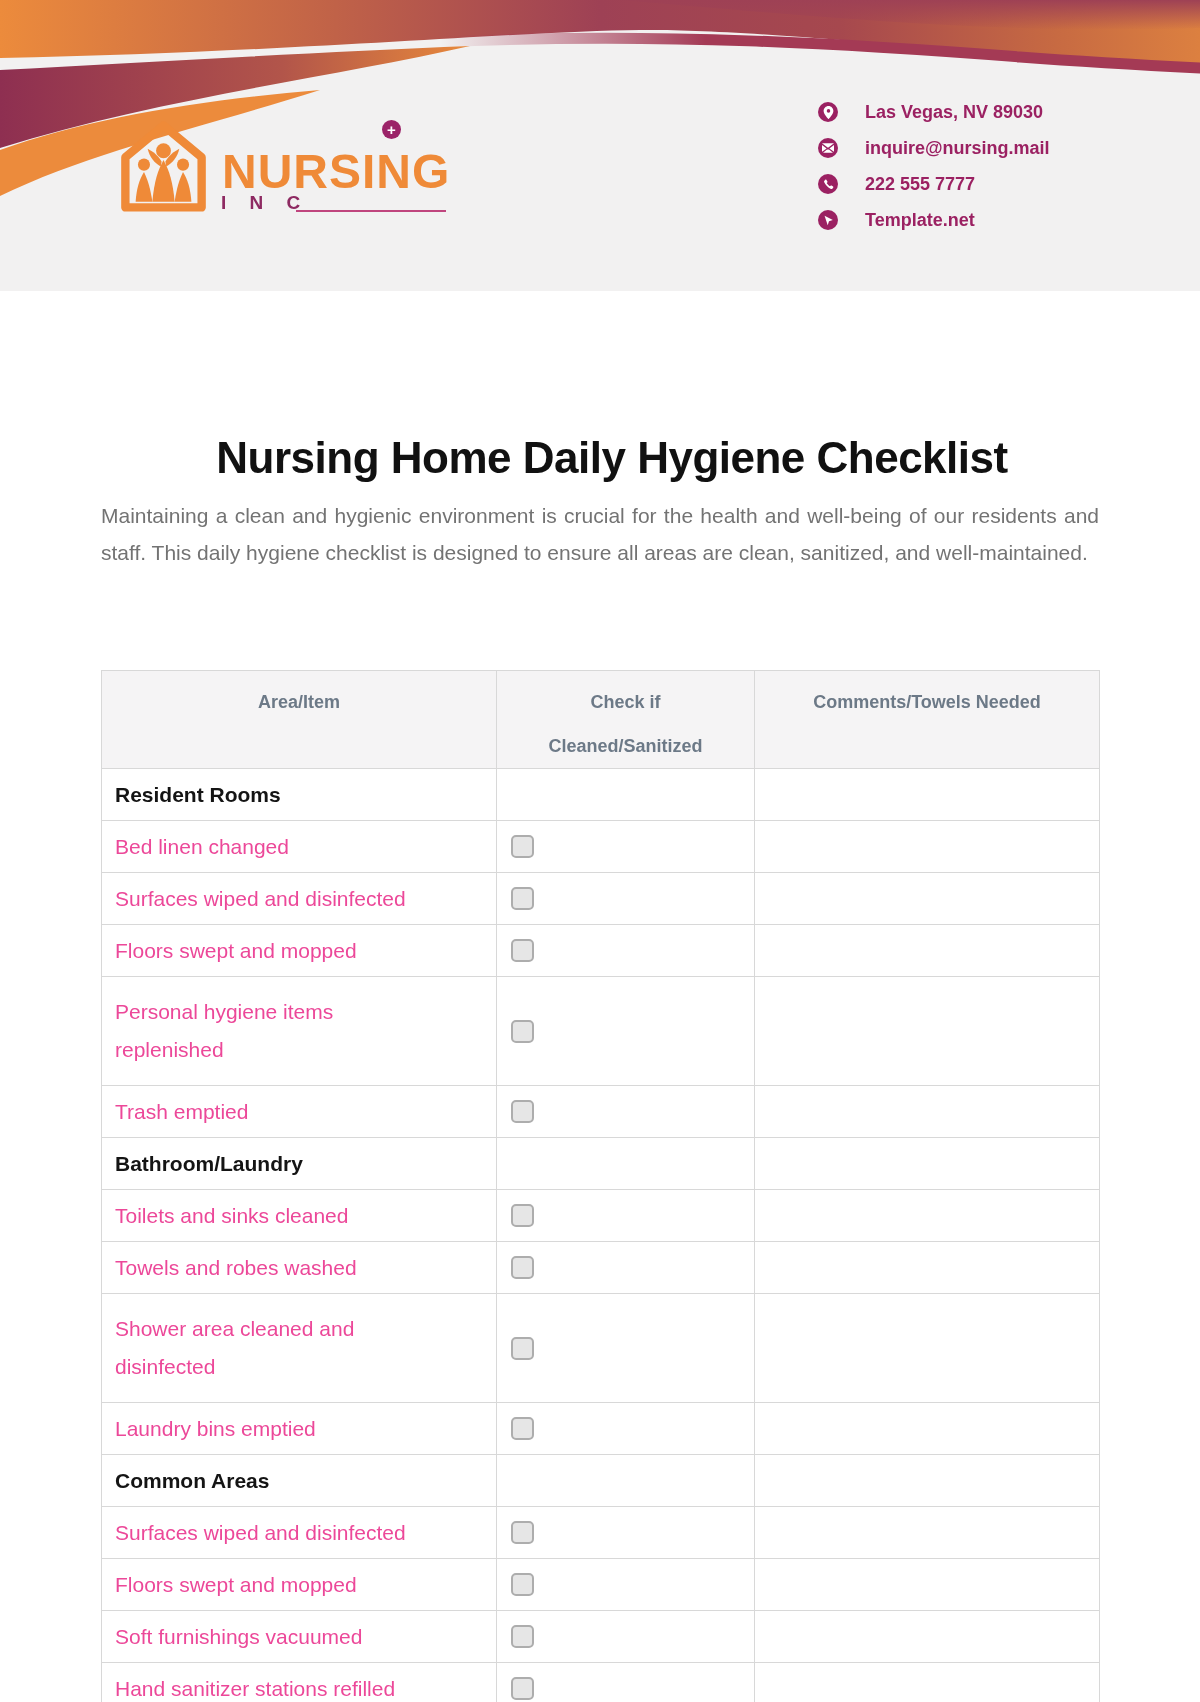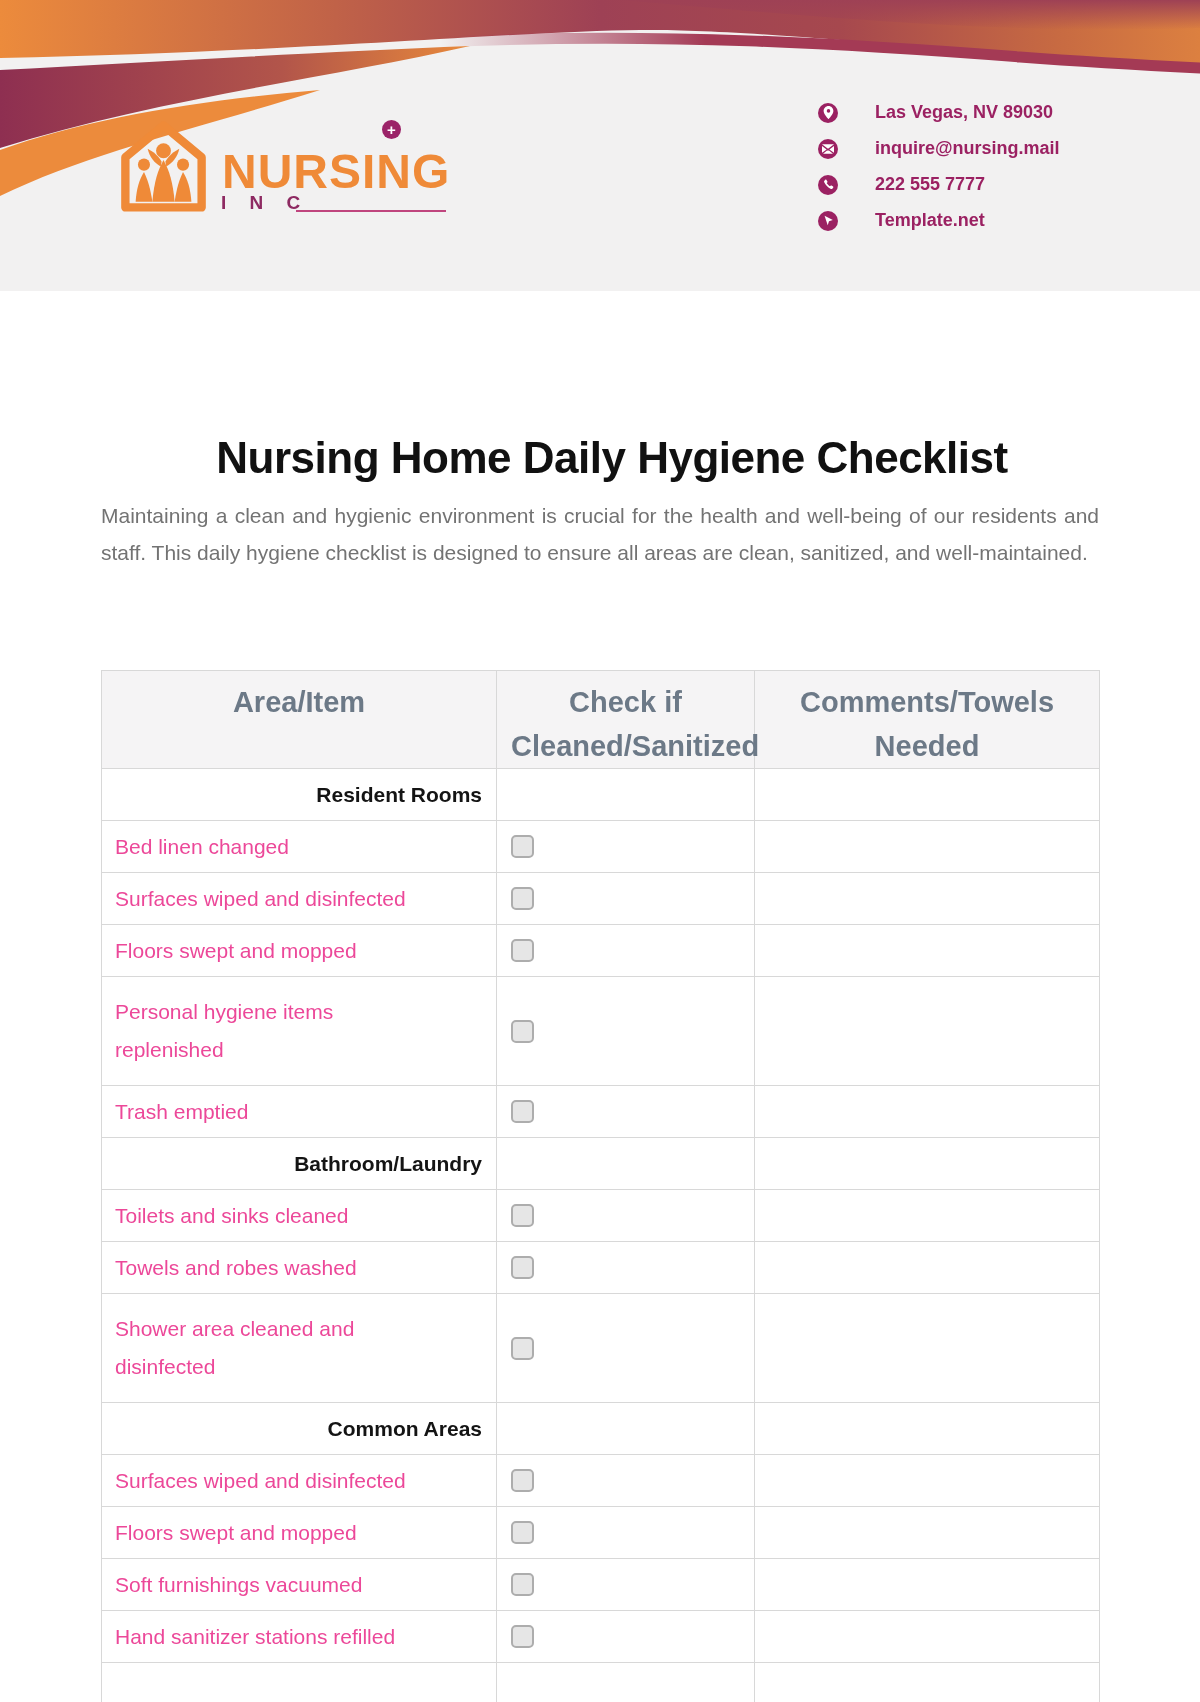--- a/index.html
+++ b/index.html
@@ -18,21 +18,21 @@
   .plus-badge{
     position:absolute;left:382px;top:120px;width:19px;height:19px;border-radius:50%;
     background:#9B2368;color:#ffffff;font-size:15px;font-weight:700;text-align:center;line-height:19px;
   }
   .logo-sub{
     position:absolute;left:221px;top:193px;font-size:19px;font-weight:700;
     color:#8E2A62;letter-spacing:9px;line-height:19px;
   }
   .logo-line{position:absolute;left:296px;top:210px;width:150px;height:2px;background:#C0457E;}
   .contact{position:absolute;left:818px;top:102px;}
-  .contact-row{display:flex;align-items:center;margin-bottom:15px;height:21px;gap:10px;}
+  .contact-row{display:flex;align-items:flex-start;margin-bottom:15px;height:21px;}
   .ci{
     width:20px;height:20px;border-radius:50%;background:#9B2162;flex:0 0 20px;
     display:flex;align-items:center;justify-content:center;
   }
   .contact-text{margin-left:27px;font-size:18px;font-weight:600;color:#9B2162;white-space:nowrap;}
   
   .doc-title{
     position:absolute;left:0;top:421px;width:1200px;margin:12px;text-align:center;
     font-size:44px;font-weight:700;letter-spacing:-0.5px;color:#111111;line-height:50px;
   }
@@ -40,29 +40,29 @@
     position:absolute;left:101px;top:497px;width:998px;margin:0;
     font-size:21px;line-height:37px;color:#737373;text-align:justify;
   }
   
   table.checklist{
     position:absolute;left:101px;top:670px;width:998px;
     border-collapse:collapse;table-layout:fixed;
   }
   .checklist th,.checklist td{border:1px solid #D8D8D8;box-sizing:border-box;}
   .checklist th{
-    height:95px;background:#F5F4F5;color:#6C7987;font-weight:700;font-size:29px;
+    height:95px;background:#F5F4F5;color:#6C7987;font-weight:700;font-size:18px;
     line-height:44px;vertical-align:top;padding:9px 14px 0;text-align:center;
   }
   .checklist td{font-size:21px;color:#ec4899;line-height:38px;vertical-align:middle;padding:0 14px 0 13px;}
   .checklist tr.item{height:52px;}
   .checklist tr.section{height:52px;}
   .checklist tr.tall{height:109px;}
   .checklist tr.empty{height:80px;}
-  .checklist tr.section td{font-weight:700;color:#141414;text-align:right;}
+  .checklist tr.section td{font-weight:700;color:#141414;}
   td.area{white-space:pre-line;}
   .checkbox{
     display:block;width:19px;height:19px;border-radius:5px;
     background:#E6E6E6;border:2px solid #ADADAD;margin-left:1px;
   }
 </style>
 </head>
 <body>
 
 <div class="page">
@@ -233,20 +233,27 @@
           <td></td>
         </tr>
         <tr class="item tall">
           <td class="area">Shower area cleaned and
 disinfected</td>
           <td>
             <span class="checkbox" role="checkbox" aria-checked="false"></span>
           </td>
           <td></td>
         </tr>
+        <tr class="item">
+          <td class="area">Laundry bins emptied</td>
+          <td>
+            <span class="checkbox" role="checkbox" aria-checked="false"></span>
+          </td>
+          <td></td>
+        </tr>
         <tr class="section">
           <td class="area">Common Areas</td>
           <td></td>
           <td></td>
         </tr>
         <tr class="item">
           <td class="area">Surfaces wiped and disinfected</td>
           <td>
             <span class="checkbox" role="checkbox" aria-checked="false"></span>
           </td>

